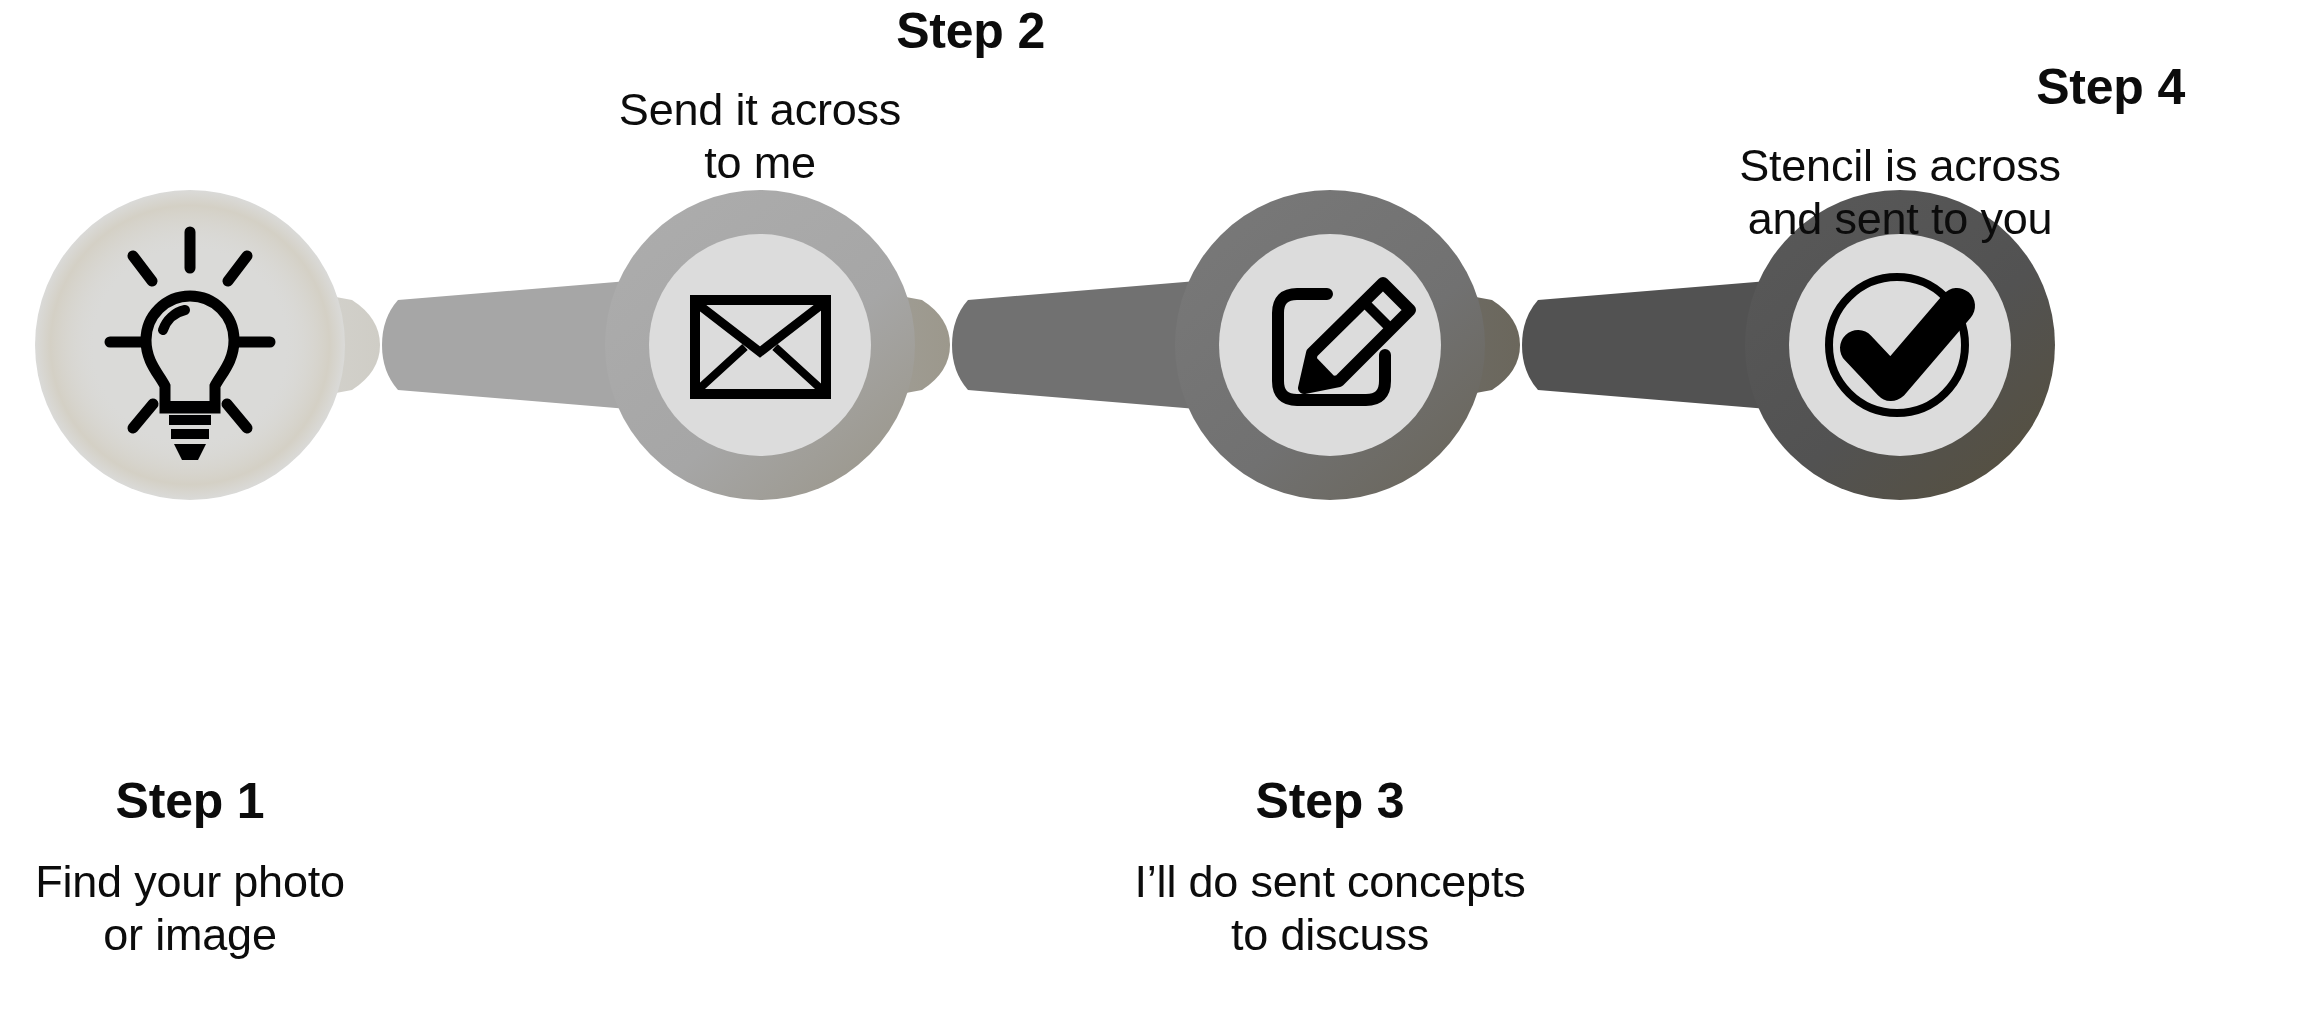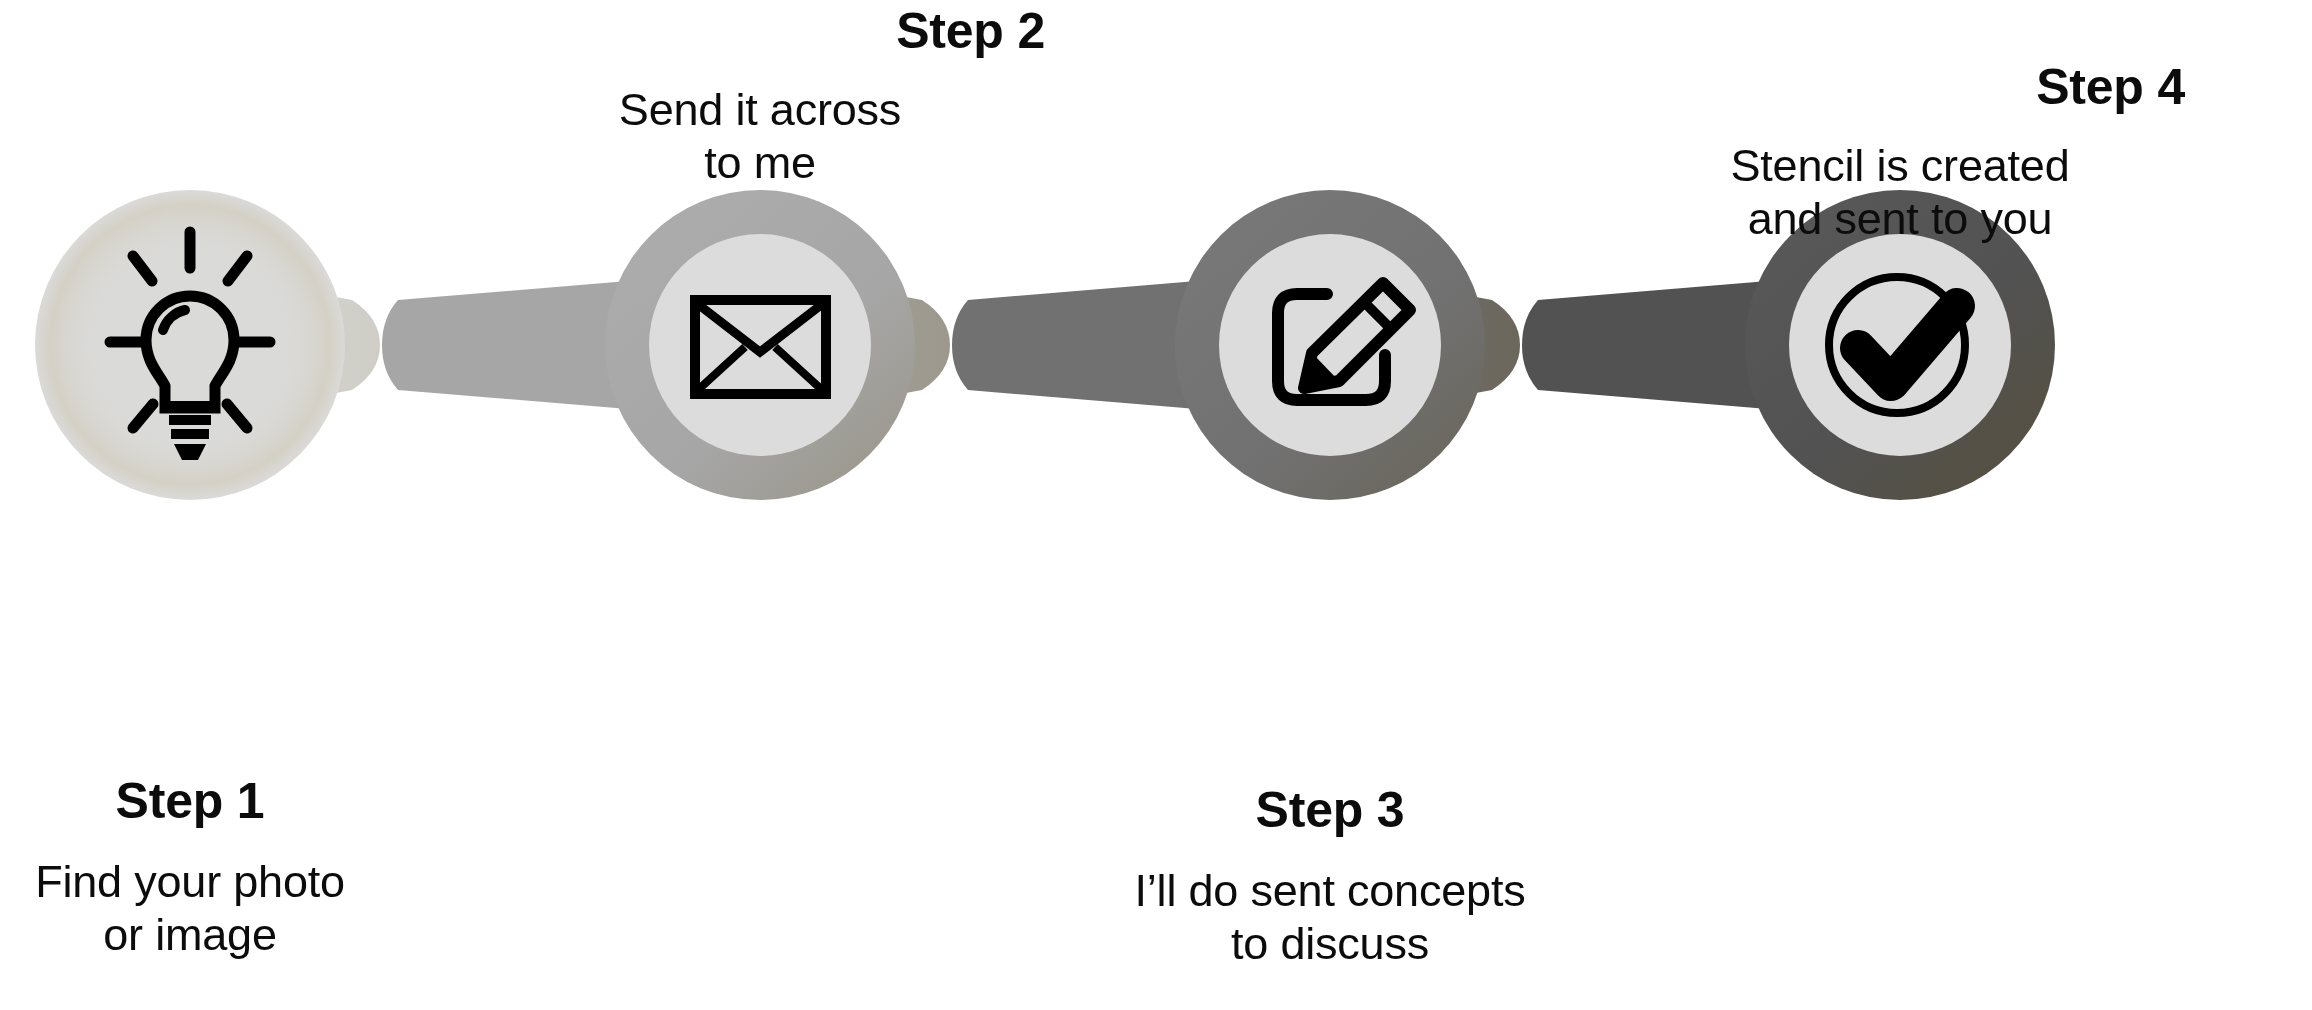--- a/index.html
+++ b/index.html
@@ -30,21 +30,21 @@
     font-weight:normal;
     letter-spacing:-0.2px;
     white-space:pre-line;
   }
   .caption.above .step-title{margin-bottom:22px;text-align:right;}
   .caption.below .step-title{margin-bottom:24px;}
 
   
   .cap-1{left:-95px;top:772px;width:570px;}
   .cap-2{left:475px;top:2px;width:570px;}
-  .cap-3{left:1045px;top:772px;width:570px;margin-top:9px;}
+  .cap-3{left:1045px;top:772px;width:570px;}
   .cap-4{left:1615px;top:18px;width:570px;margin-top:40px;}
 </style>
 </head>
 <body>
 
 <div id="board">
 
   <svg class="flow-svg" viewBox="0 0 2312 1010" xmlns="http://www.w3.org/2000/svg">
     <defs>
       <radialGradient id="sh1" cx="0.5" cy="0.5" r="0.5">
@@ -158,17 +158,17 @@
   </div>
 
   <div class="caption below cap-3">
     <div class="step-title">Step 3</div>
     <div class="step-desc">I’ll do sent concepts
 to discuss</div>
   </div>
 
   <div class="caption above cap-4">
     <div class="step-title">Step 4</div>
-    <div class="step-desc">Stencil is created
+    <div class="step-desc">Stencil is across
 and sent to you</div>
   </div>
 
 </div>
 
 </body></html>

